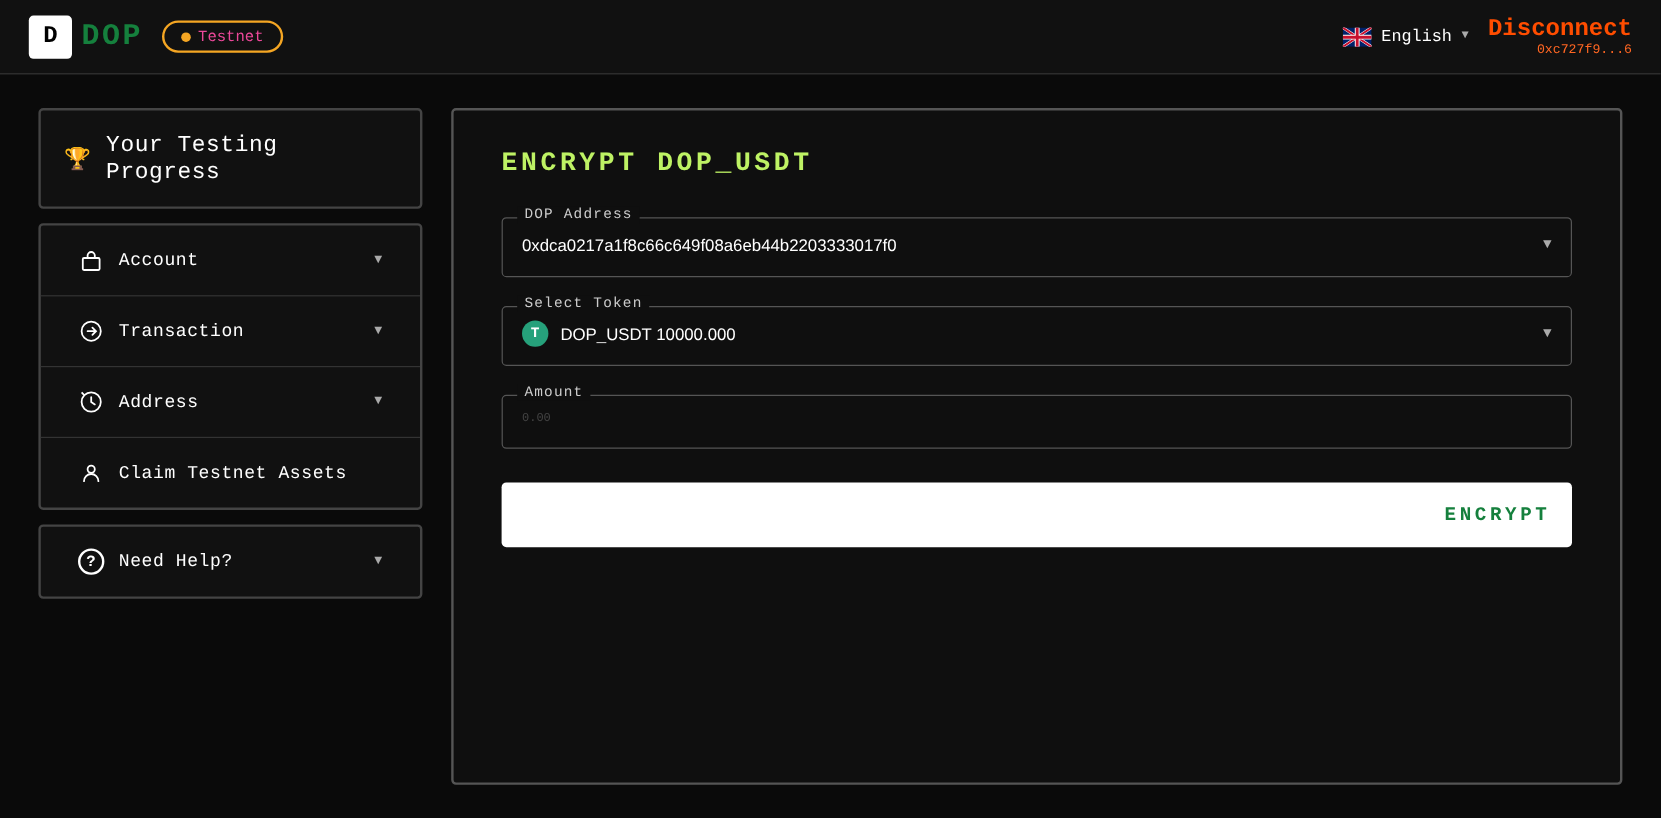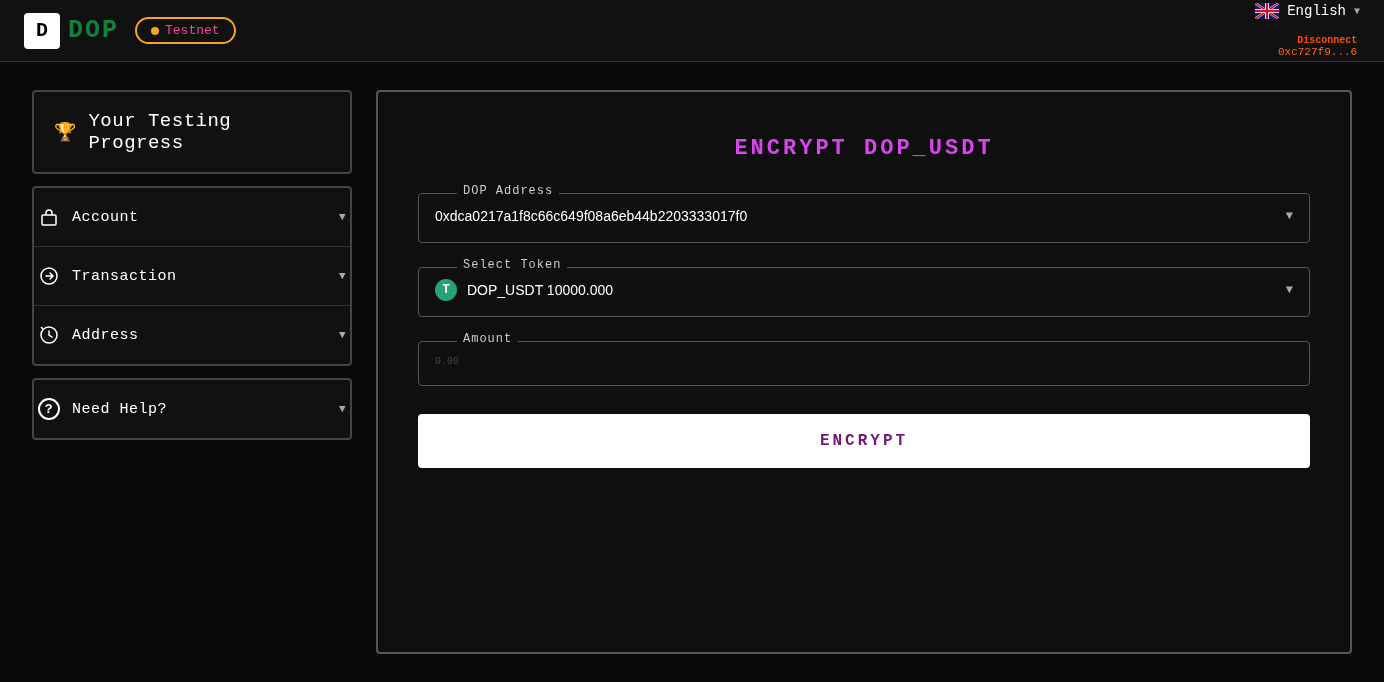--- a/index.html
+++ b/index.html
@@ -63,21 +63,20 @@
     .testnet-dot {
       width: 8px;
       height: 8px;
       background: #f5a623;
       border-radius: 50%;
     }
     .header-right {
       display: flex;
       align-items: center;
       gap: 16px;
-      flex-direction: column;
     }
     .lang-selector {
       display: flex;
       align-items: center;
       gap: 8px;
       cursor: pointer;
       font-size: 14px;
       color: #fff;
     }
     .chevron-down {
@@ -85,21 +84,21 @@
       color: #aaa;
     }
     .disconnect-btn {
       color: #ff4d00;
       font-size: 13px;
       font-family: 'Courier New', Courier, monospace;
       text-align: right;
     }
     .disconnect-label {
       font-weight: 700;
-      font-size: 10px;
+      font-size: 20px;
     }
     .disconnect-addr {
       font-size: 11px;
       color: #ff6622;
       margin-left: 20px;
     }
 
     
     .main {
       display: flex;
@@ -121,21 +120,21 @@
     .sidebar-card {
       border: 2px solid #444;
       background: #111;
       border-radius: 4px;
     }
 
     .sidebar-item {
       display: flex;
       align-items: center;
       justify-content: space-between;
-      padding: 18px 4px;
+      padding: 18px 31px;
       cursor: pointer;
       font-size: 15px;
       color: #fff;
       letter-spacing: 0.5px;
       gap: 15px;
     }
     .sidebar-item:not(:last-child) {
       border-bottom: 1px solid #333;
     }
     .sidebar-item-left {
@@ -181,46 +180,44 @@
       border: 2px solid #555;
       border-radius: 4px;
       background: #0f0f0f;
       padding: 32px 40px;
       display: flex;
       flex-direction: column;
       gap: 24px;
     }
 
     .panel-title {
-      text-align: center;
+      text-align: left;
       font-size: 22px;
       font-weight: 700;
       letter-spacing: 3px;
-      color: #d946ef;
+      color: #bef264;
       margin-bottom: 8px;
-      margin-top: 12px;
     }
 
     
     .field-group {
       position: relative;
       border: 1px solid #555;
       border-radius: 4px;
       padding: 8px 16px 12px;
     }
     .field-label {
       position: absolute;
       top: -10px;
       left: 12px;
       background: #0f0f0f;
       padding: 0 6px;
       font-size: 12px;
       color: #ccc;
       letter-spacing: 1px;
-      margin-left: 26px;
     }
     .field-select {
       width: 100%;
       background: transparent;
       border: none;
       color: #fff;
       font-family: Liberation Sans, sans-serif;
       font-size: 14px;
       outline: none;
       cursor: pointer;
@@ -272,30 +269,31 @@
       outline: none;
       padding: 6px 0;
     }
     .field-input::placeholder {
       color: #444;
     }
 
     .encrypt-btn {
       width: 100%;
       background: #fff;
-      color: #701a75;
+      color: #15803d;
       border: none;
       border-radius: 4px;
       padding: 18px;
       font-family: 'Courier New', Courier, monospace;
       font-size: 16px;
       font-weight: 700;
       letter-spacing: 3px;
       cursor: pointer;
       margin-top: 4px;
+      text-align: right;
     }
 
     
     .flag-svg {
       width: 24px;
       height: 16px;
     }
   </style>
 </head>
 <body>
@@ -370,20 +368,31 @@
             <svg width="20" height="20" viewBox="0 0 20 20" fill="none" xmlns="http://www.w3.org/2000/svg">
               <circle cx="10" cy="10" r="8" stroke="white" stroke-width="1.5"></circle>
               <path d="M10 6v4l3 2" stroke="white" stroke-width="1.5" stroke-linecap="round"></path>
               <path d="M4 4 L2 2" stroke="white" stroke-width="1.5"></path>
             </svg>
           </span>
           <span>Address</span>
         </div>
         <span class="sidebar-chevron">▼</span>
       </div>
+      <div class="sidebar-item">
+        <div class="sidebar-item-left">
+          <span class="sidebar-icon">
+            <svg width="20" height="20" viewBox="0 0 20 20" fill="none" xmlns="http://www.w3.org/2000/svg">
+              <circle cx="10" cy="7" r="3" stroke="white" stroke-width="1.5"></circle>
+              <path d="M4 17c0-3.3 2.7-6 6-6s6 2.7 6 6" stroke="white" stroke-width="1.5" stroke-linecap="round"></path>
+            </svg>
+          </span>
+          <span>Claim Testnet Assets</span>
+        </div>
+      </div>
     </div>
 
     <div class="sidebar-card">
       <div class="sidebar-item">
         <div class="sidebar-item-left">
           <span class="sidebar-icon" style="border:2px solid white;border-radius:50%;width:22px;height:22px;font-size:13px;display:flex;align-items:center;justify-content:center;font-weight:700;">?</span>
           <span>Need Help?</span>
         </div>
         <span class="sidebar-chevron">▼</span>
       </div>

